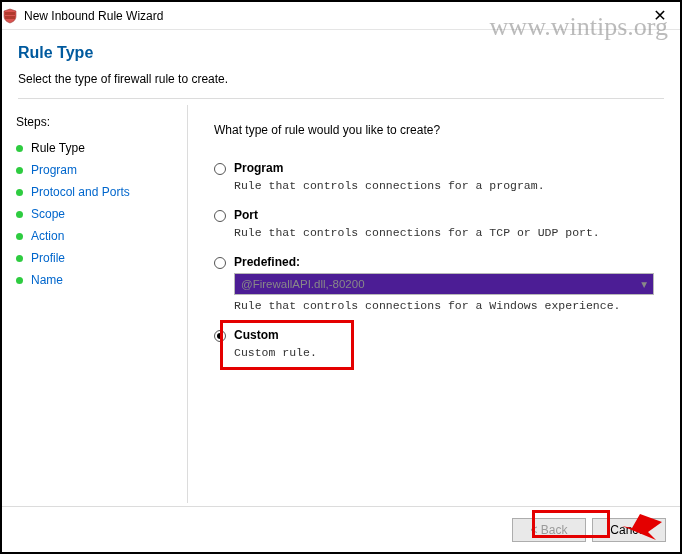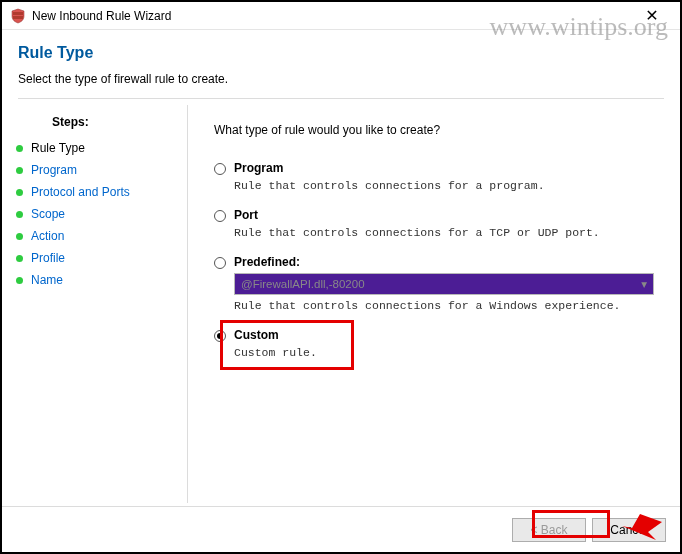--- a/index.html
+++ b/index.html
@@ -11,21 +11,21 @@
     width: 682px;
     height: 554px;
     border: 2px solid #000;
     position: relative;
     overflow: hidden;
   }
   .titlebar {
     display: flex;
     align-items: center;
     height: 28px;
-    padding: 0 8px;
+    padding: 0 0;
     border-bottom: 1px solid #e5e5e5;
   }
   .titlebar .icon { width: 16px; height: 16px; margin-right: 6px; }
   .titlebar .title { font-size: 12px; color: #000; }
   .close-btn {
     margin-left: auto;
     width: 40px; height: 22px;
     display: flex; align-items: center; justify-content: center;
     font-size: 16px; line-height: 1;
     cursor: pointer;
@@ -55,24 +55,23 @@
   .divider { height: 1px; background: #dcdcdc; margin-top: 12px; }
   .content {
     display: flex;
     height: 398px;
   }
   .sidebar {
     width: 200px;
     padding: 10px 14px;
   }
   .sidebar .steps-title {
-    font-weight: bold;
+    font-weight: normal;
     margin-bottom: 8px;
     font-size: 12px;
-    margin-left: 36px;
   }
   .step-item {
     display: flex;
     align-items: center;
     padding: 4px 0;
     gap: 8px;
     cursor: pointer;
   }
   .bullet {
     width: 7px; height: 7px;

